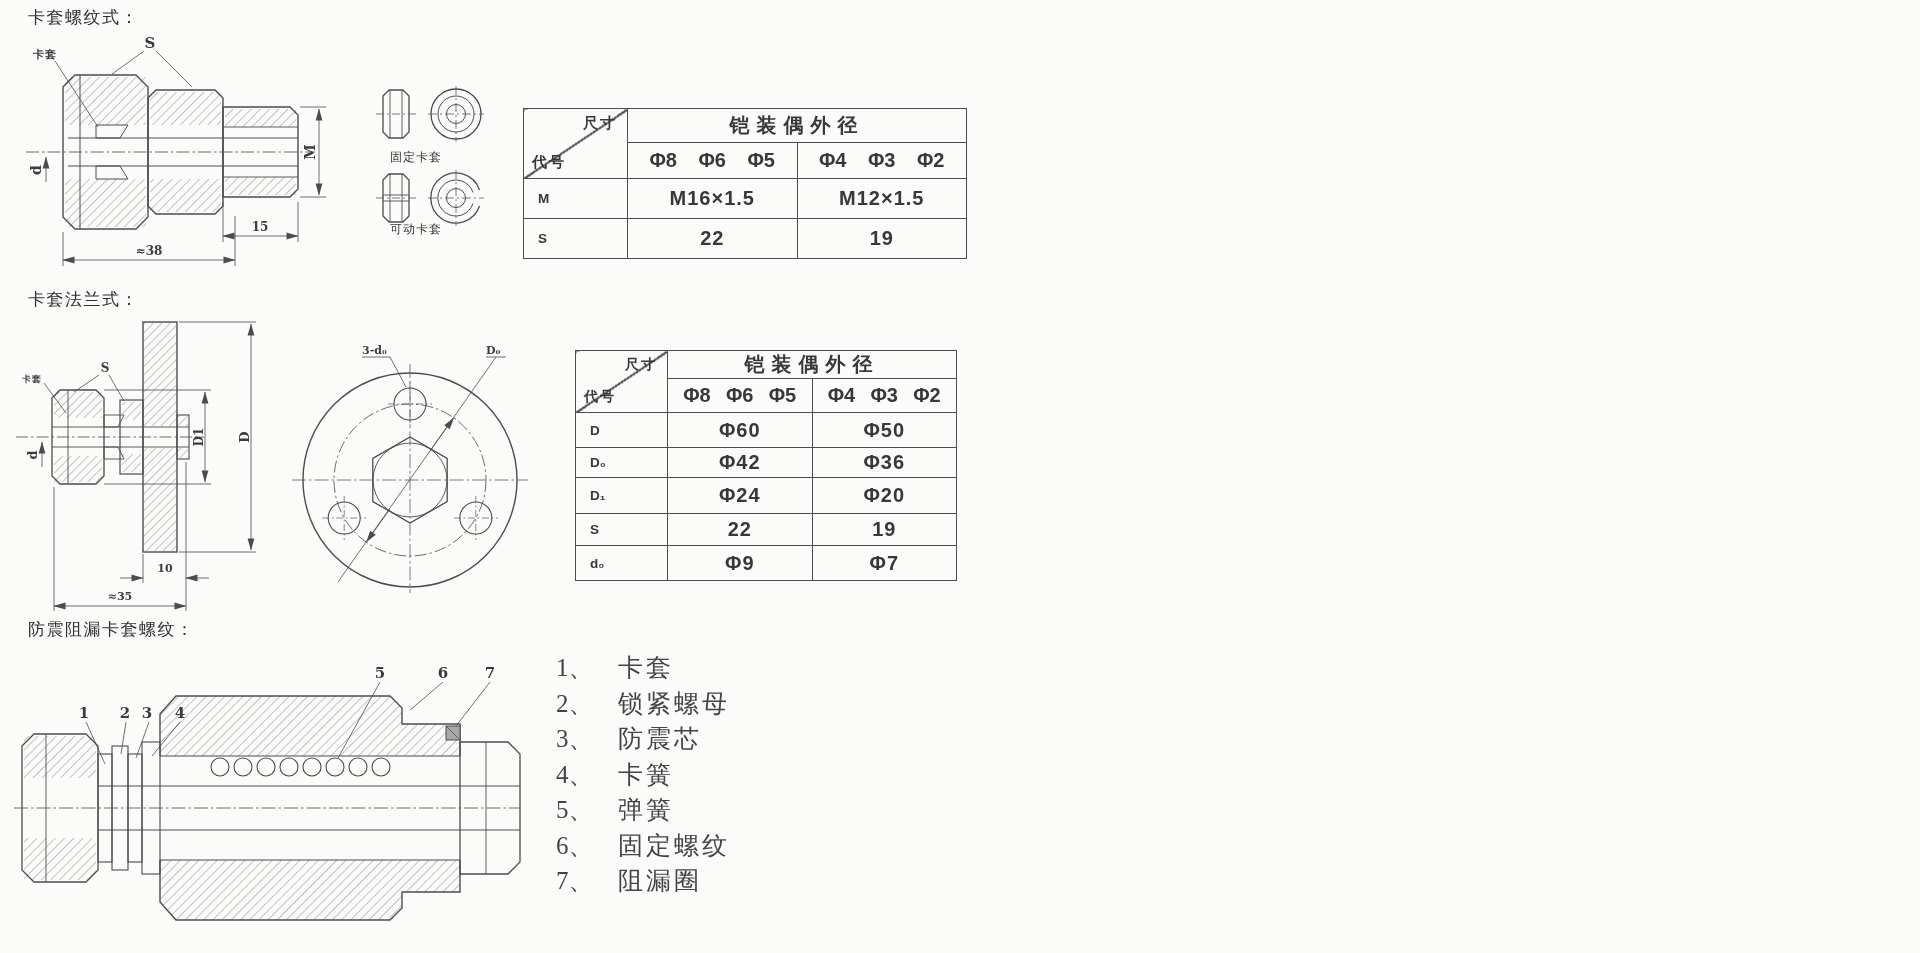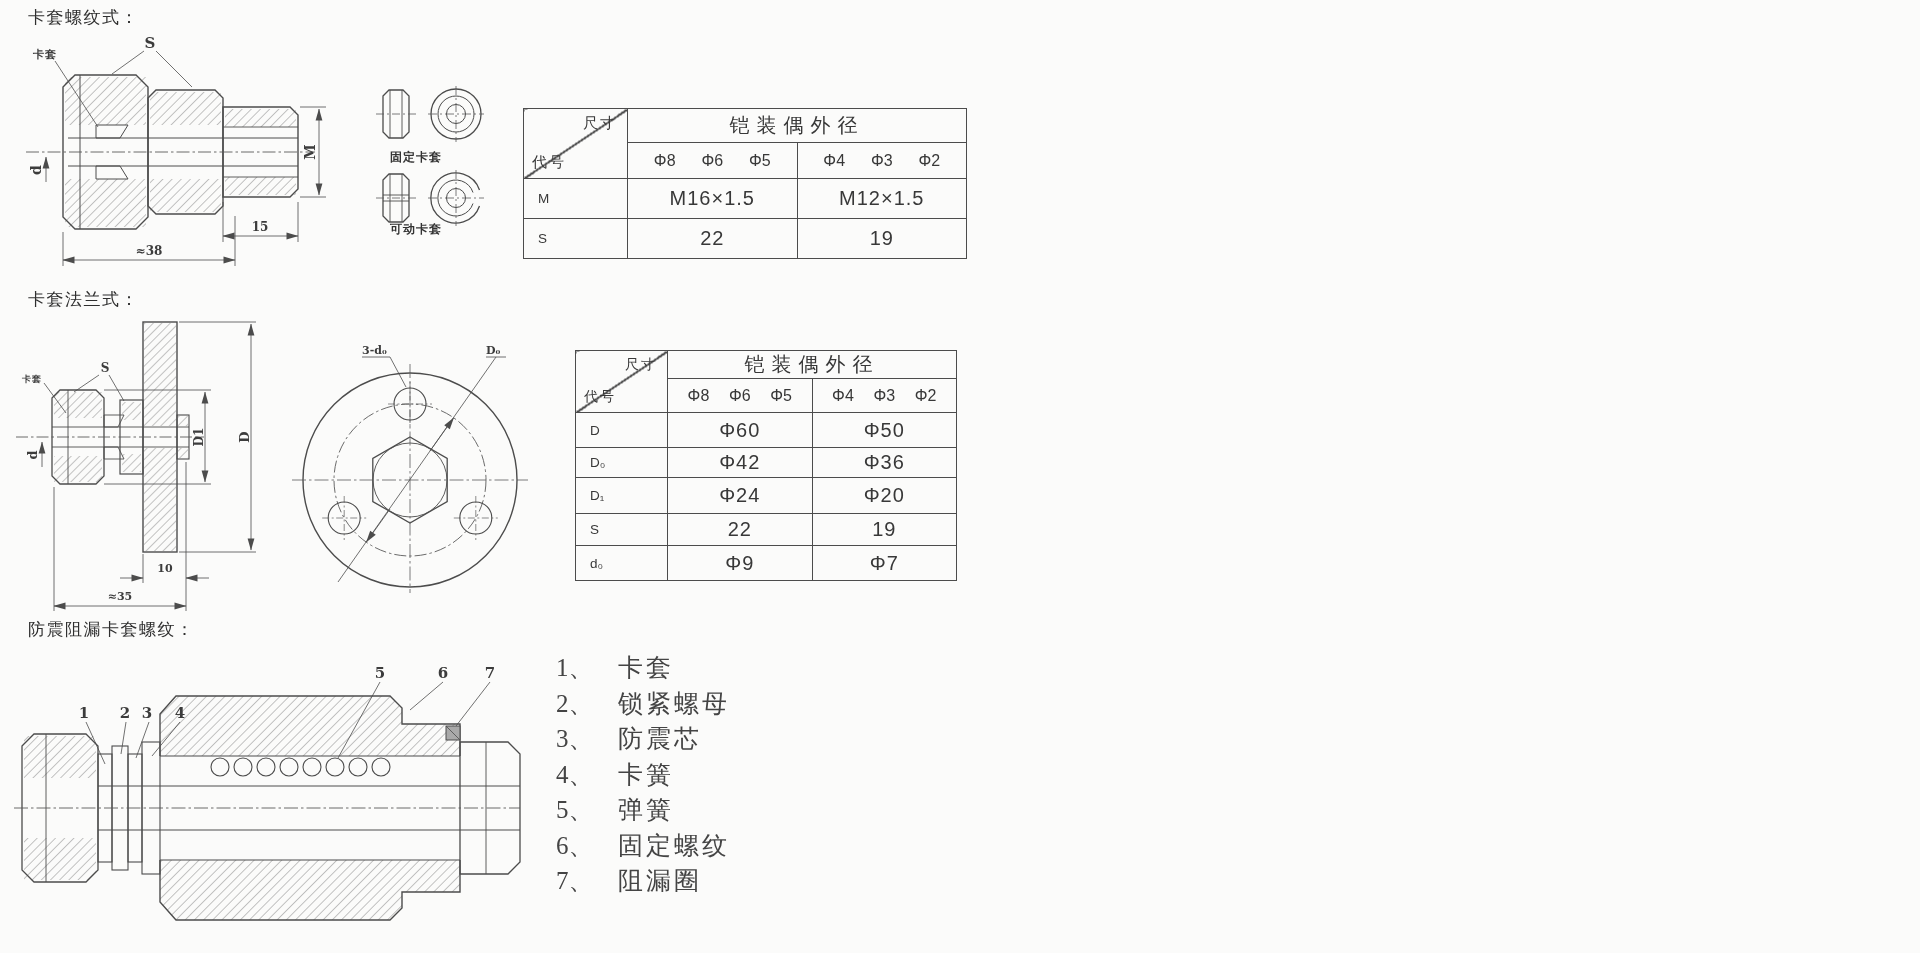--- a/index.html
+++ b/index.html
@@ -2,30 +2,30 @@
 <html><head>
 <meta charset="utf-8">
 <style>
 *{margin:0;padding:0;box-sizing:border-box}
 html,body{width:1920px;height:953px}
 body{background:#fbfbfa;font-family:"Liberation Sans","DejaVu Sans",sans-serif;color:#3a3a3a;position:relative;overflow:hidden}
 .abs{position:absolute}
 .sec-title{font-weight:normal;font-size:17px;letter-spacing:1.5px;color:#2f2f2f;white-space:nowrap}
 
 table.spec{border-collapse:collapse;table-layout:fixed;background:transparent}
-table.spec td{border:1.7px solid #4c4c4c;font-weight:normal;color:#383838;text-align:center;vertical-align:middle;padding:0}
+table.spec td{border:1.7px solid #4c4c4c;font-weight:bold;color:#383838;text-align:center;vertical-align:middle;padding:0}
 td.corner{position:relative;background-image:linear-gradient(to bottom right,transparent calc(50% - 1px),#4c4c4c calc(50% - 1px),#4c4c4c calc(50% + 1px),transparent calc(50% + 1px))}
 .c-top{position:absolute;top:5px;right:10px;font-size:15px;letter-spacing:2px}
 .c-bot{position:absolute;bottom:6px;left:8px;font-size:15px;letter-spacing:2px}
 .span-head{font-size:20px;letter-spacing:7px;padding-left:7px}
-.phi-group{display:flex;justify-content:space-evenly;align-items:flex-end;font-size:16px}
+.phi-group{display:flex;justify-content:space-evenly;align-items:flex-end;font-size:20px}
 .code-cell{text-align:left !important;padding-left:14px !important;font-size:13.5px}
 .val{font-size:20px;letter-spacing:1px}
 
-.fer-label{position:absolute;font-weight:bold;font-size:12px;letter-spacing:1px;color:#333;white-space:nowrap}
+.fer-label{position:absolute;font-weight:normal;font-size:12px;letter-spacing:1px;color:#333;white-space:nowrap}
 
 .parts-row{display:flex;align-items:center;height:35.5px;font-family:"Liberation Serif","DejaVu Serif",serif;font-size:25px;color:#444;font-weight:500}
 .parts-num{width:62px}
 .parts-name{letter-spacing:3px}
 
 svg text{font-family:"DejaVu Serif","Liberation Serif",serif;font-weight:bold;fill:#3c3c3c}
 svg text.cjk{font-family:"DejaVu Sans","Liberation Sans",sans-serif;font-size:11px;letter-spacing:1px}
 </style>
 </head>
 <body>

